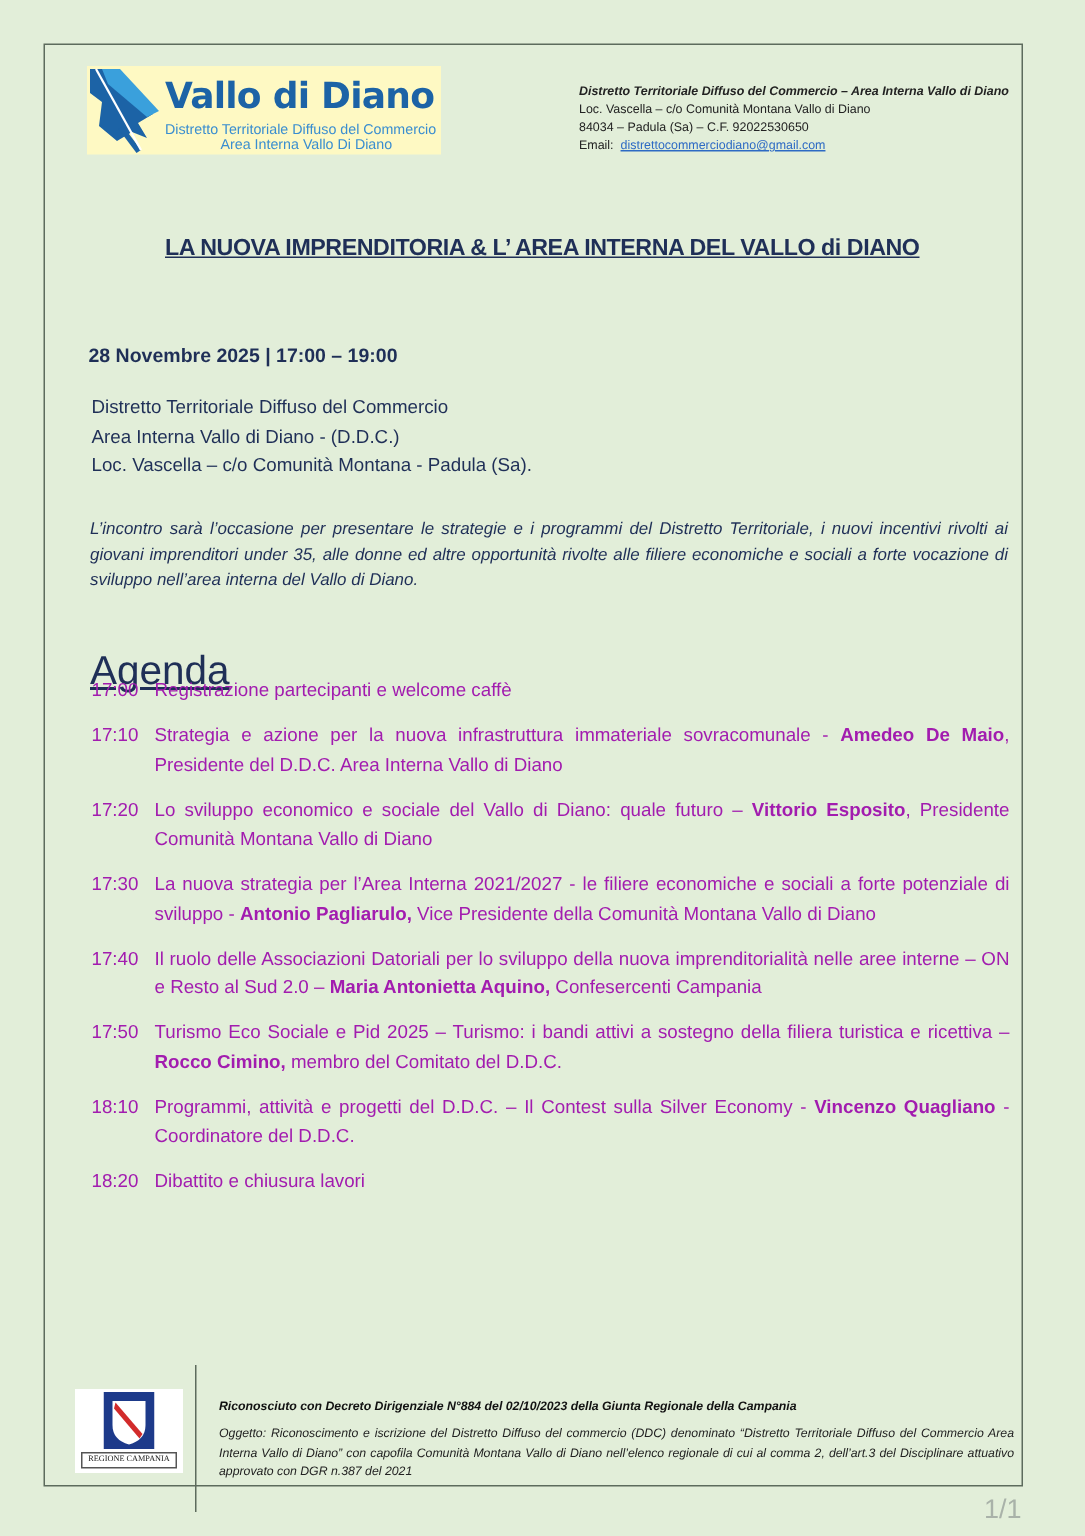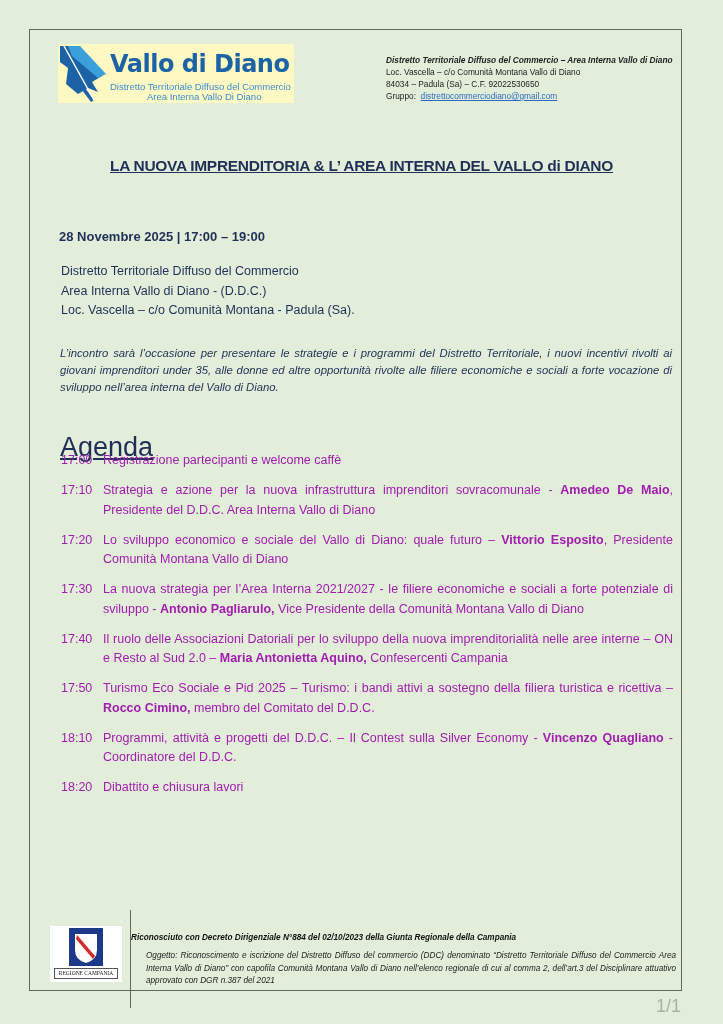--- a/index.html
+++ b/index.html
@@ -94,21 +94,21 @@
     position: absolute; left: 19px; top: 2px; width: 34px; height: 38px;
   }
   .regione-label {
     position: absolute; left: 4px; top: 42px; width: 62px; height: 9px;
     border: 1px solid #555;
     font-family: "Liberation Serif", serif;
     font-size: 5.5px; line-height: 9px; text-align: center; color: #222;
     white-space: nowrap;
   }
   .footer-recog {
-    position: absolute; left: 131px; top: 933px;
+    position: absolute; left: 146px; top: 933px;
     font-size: 8.2px; font-weight: bold; font-style: italic; color: #111;
     white-space: nowrap;
   }
   .footer-subject {
     position: absolute; left: 146px; top: 950px; width: 530px;
     font-size: 8.2px; line-height: 12.5px; font-style: italic; color: #222;
     text-align: justify;
   }
   .page-indicator {
     position: absolute; left: 656px; top: 996px;
@@ -130,21 +130,21 @@
   <div class="logo-title">Vallo di Diano</div>
   <div class="logo-sub1">Distretto Territoriale Diffuso del Commercio</div>
   <div class="logo-sub2">Area Interna Vallo Di Diano</div>
 </div>
 
 <div class="header-info">
   <div class="hi-title">Distretto Territoriale Diffuso del Commercio – Area Interna Vallo di Diano</div>
   <div>Loc. Vascella – c/o Comunità Montana Vallo di Diano</div>
   <div>84034 – Padula (Sa) – C.F. 92022530650</div>
   <div>
-    <span>Gruppo:</span>&nbsp;
+    <span>Email:</span>&nbsp;
     <a>distrettocommerciodiano@gmail.com</a>
   </div>
 </div>
 
 <div class="main-title">LA NUOVA IMPRENDITORIA &amp; L’ AREA INTERNA DEL VALLO di DIANO</div>
 
 <div class="event-date">28 Novembre 2025 | 17:00 – 19:00</div>
 
 <div class="venue">
   <div>Distretto Territoriale Diffuso del Commercio</div>
@@ -156,21 +156,21 @@
 
 <div class="agenda-heading">Agenda</div>
 
 <div class="agenda" id="agenda-list">
     <div class="agenda-item">
       <div class="agenda-time">17:00</div>
       <div class="agenda-text"><span>Registrazione partecipanti e welcome caffè</span><b></b><span></span></div>
     </div>
     <div class="agenda-item">
       <div class="agenda-time">17:10</div>
-      <div class="agenda-text"><span>Strategia e azione per la nuova infrastruttura imprenditori sovracomunale - </span><b>Amedeo De Maio</b><span>, Presidente del D.D.C.  Area Interna Vallo di Diano</span></div>
+      <div class="agenda-text"><span>Strategia e azione per la nuova infrastruttura immateriale sovracomunale - </span><b>Amedeo De Maio</b><span>, Presidente del D.D.C.  Area Interna Vallo di Diano</span></div>
     </div>
     <div class="agenda-item">
       <div class="agenda-time">17:20</div>
       <div class="agenda-text"><span>Lo sviluppo economico e sociale del Vallo di Diano: quale futuro – </span><b>Vittorio Esposito</b><span>, Presidente Comunità Montana Vallo di Diano</span></div>
     </div>
     <div class="agenda-item">
       <div class="agenda-time">17:30</div>
       <div class="agenda-text"><span> La nuova strategia per l’Area Interna 2021/2027 - le filiere economiche e sociali a forte potenziale di sviluppo - </span><b>Antonio Pagliarulo,</b><span> Vice Presidente della Comunità Montana Vallo di Diano</span></div>
     </div>
     <div class="agenda-item">

